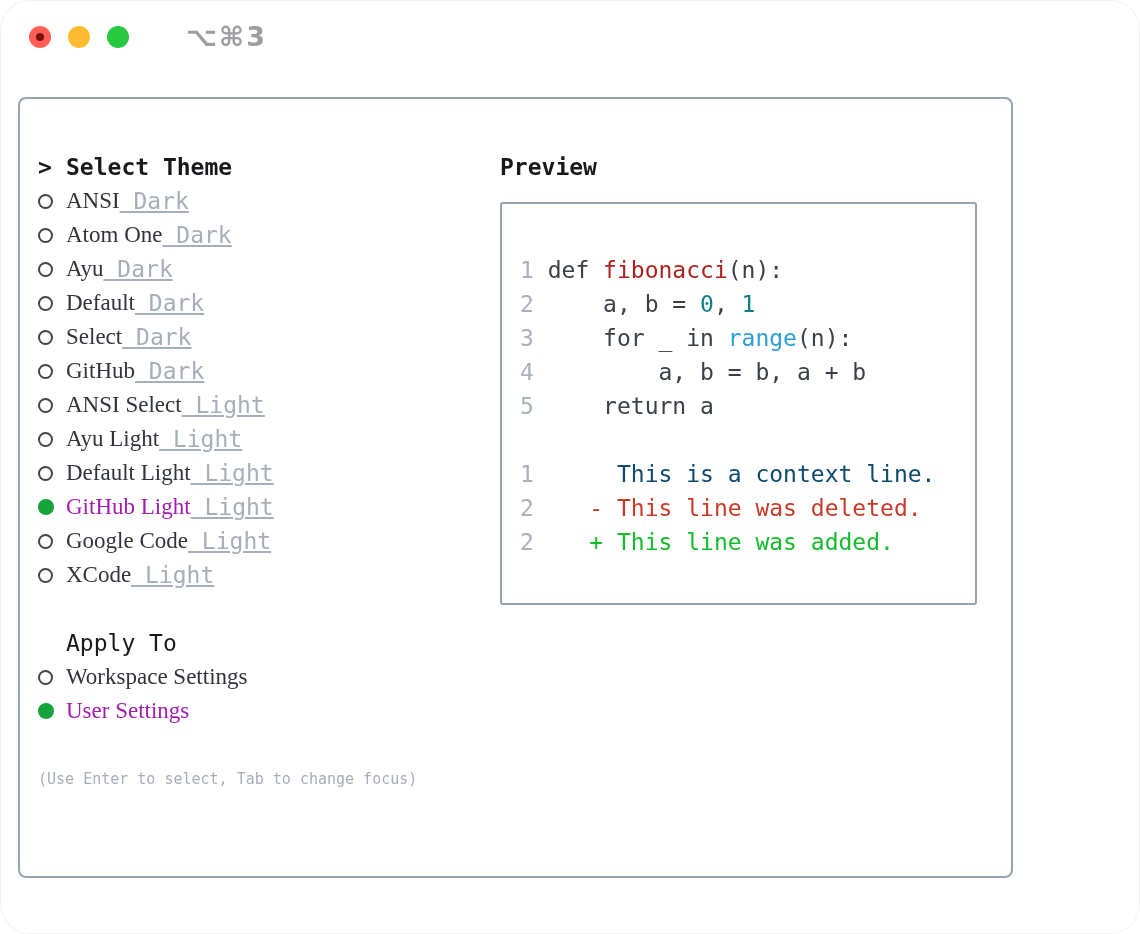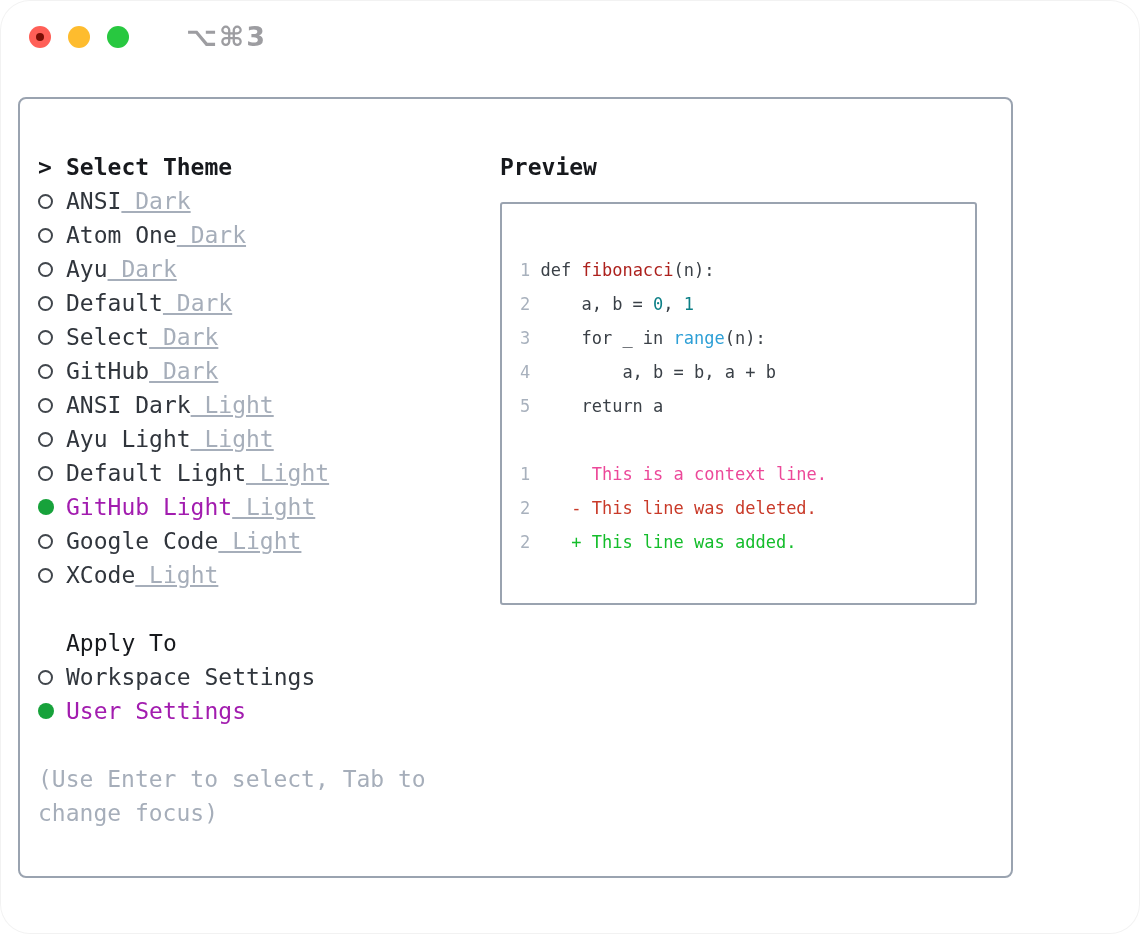--- a/index.html
+++ b/index.html
@@ -40,42 +40,42 @@
     position: absolute; left: 0; top: 50%; margin-top: -7.5px; width: 15px; height: 15px;
     border-radius: 50%; border: 2.5px solid #41464c; background: transparent;
   }
   .marker .dot {
     position: absolute; left: 0; top: 50%; margin-top: -8px; width: 16px; height: 16px;
     border-radius: 50%; background: #17a23b;
   }
   .prompt-char { font-weight: bold; color: #17191d; }
   .heading { font-weight: bold; color: #17191d; }
   .subheading { color: #17191d; }
-  .theme-name { color: #30353c; }
+  .theme-name { color: #30353c; font-family: Liberation Serif, serif; }
   .theme-name.selected { color: #a21caf; }
   .theme-variant { color: #a6aeba; text-decoration: underline; }
   .spacer-row { height: 34px; }
   .hint {
-    margin-top: 34px; width: 432px; font-size: 23px; line-height: 34px;
+    margin-top: 34px; width: 432px; font-size: 15px; line-height: 34px;
     color: #a6aeba; white-space: pre-wrap; word-break: normal;
   }
   
   .preview-title { height: 34px; font-size: 23px; line-height: 34px; font-weight: bold; color: #17191d; }
   .preview-box {
     margin-top: 18px; width: 477px; height: 403px;
     border: 2px solid #9aa3b0; border-radius: 3px; background: #fff;
     padding: 49px 0 0 18px; overflow: hidden;
   }
-  .code-line { font-size: 17px; line-height: 34px; height: 34px; white-space: pre; }
+  .code-line { font-size: 23px; line-height: 34px; height: 34px; white-space: pre; }
   .ln { color: #a8b1bd; }
   .seg-default { color: #3a4047; }
   .seg-fn      { color: #ad211d; }
   .seg-num     { color: #0c7f86; }
   .seg-builtin { color: #2d9fd6; }
-  .seg-ctx     { color: #ec4899; }
+  .seg-ctx     { color: #0c4a6e; }
   .seg-del     { color: #c93a29; }
   .seg-add     { color: #14bd2b; }
 </style>
 </head>
 <body>
 
 <div class="window">
 
   <div class="titlebar">
     <button class="traffic traffic-red"></button>
@@ -91,21 +91,21 @@
         <span class="marker prompt-char">&gt;</span>
         <span class="heading">Select Theme</span>
       </div>
       <div id="theme-list">
           <div class="row"><span class="marker"><span class="ring"></span></span><span class="theme-name">ANSI</span><span class="theme-variant"> Dark</span></div>
           <div class="row"><span class="marker"><span class="ring"></span></span><span class="theme-name">Atom One</span><span class="theme-variant"> Dark</span></div>
           <div class="row"><span class="marker"><span class="ring"></span></span><span class="theme-name">Ayu</span><span class="theme-variant"> Dark</span></div>
           <div class="row"><span class="marker"><span class="ring"></span></span><span class="theme-name">Default</span><span class="theme-variant"> Dark</span></div>
           <div class="row"><span class="marker"><span class="ring"></span></span><span class="theme-name">Select</span><span class="theme-variant"> Dark</span></div>
           <div class="row"><span class="marker"><span class="ring"></span></span><span class="theme-name">GitHub</span><span class="theme-variant"> Dark</span></div>
-          <div class="row"><span class="marker"><span class="ring"></span></span><span class="theme-name">ANSI Dark</span><span class="theme-variant"> Light</span></div>
+          <div class="row"><span class="marker"><span class="ring"></span></span><span class="theme-name">ANSI Select</span><span class="theme-variant"> Light</span></div>
           <div class="row"><span class="marker"><span class="ring"></span></span><span class="theme-name">Ayu Light</span><span class="theme-variant"> Light</span></div>
           <div class="row"><span class="marker"><span class="ring"></span></span><span class="theme-name">Default Light</span><span class="theme-variant"> Light</span></div>
           <div class="row"><span class="marker"><span class="dot"></span></span><span class="theme-name selected">GitHub Light</span><span class="theme-variant"> Light</span></div>
           <div class="row"><span class="marker"><span class="ring"></span></span><span class="theme-name">Google Code</span><span class="theme-variant"> Light</span></div>
           <div class="row"><span class="marker"><span class="ring"></span></span><span class="theme-name">XCode</span><span class="theme-variant"> Light</span></div>
         </div>
       <div class="spacer-row"></div>
       <div class="row">
         <span class="marker"></span>
         <span class="subheading">Apply To</span>

